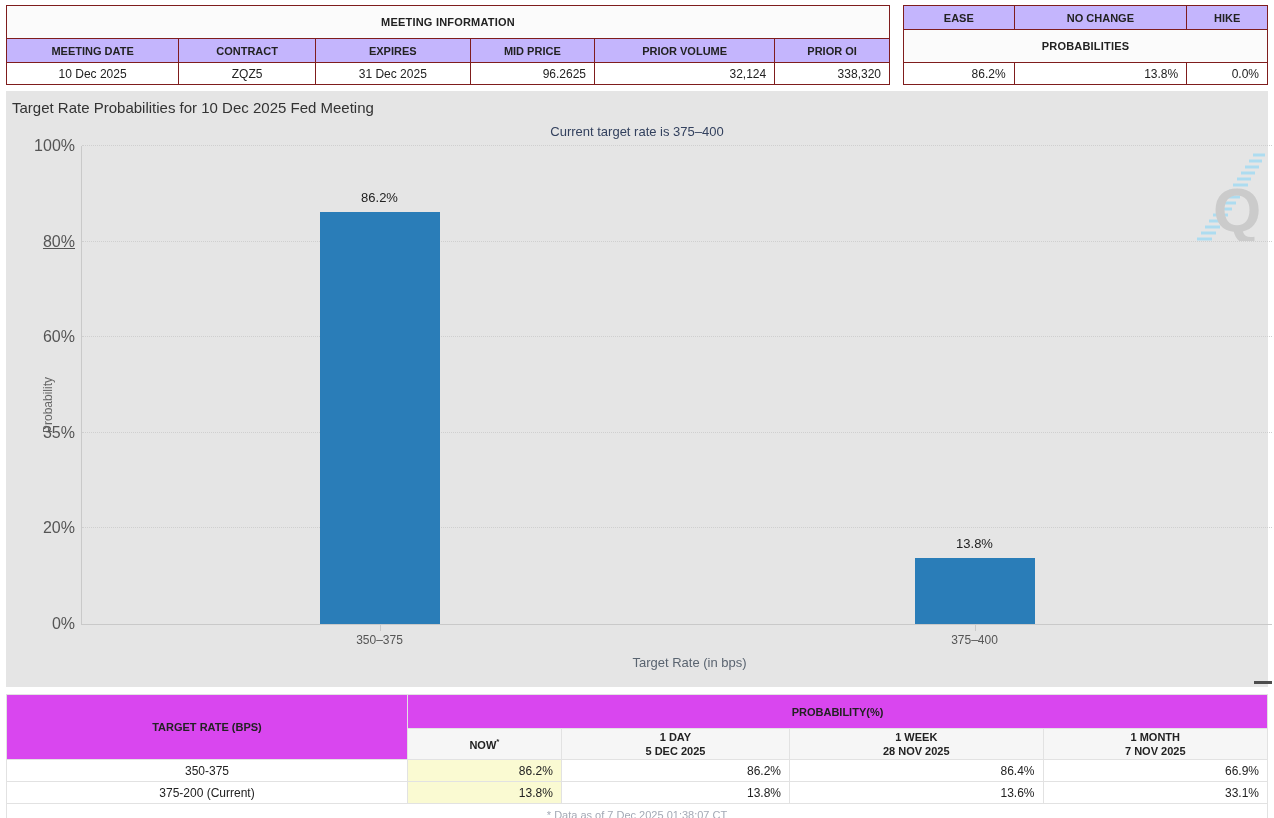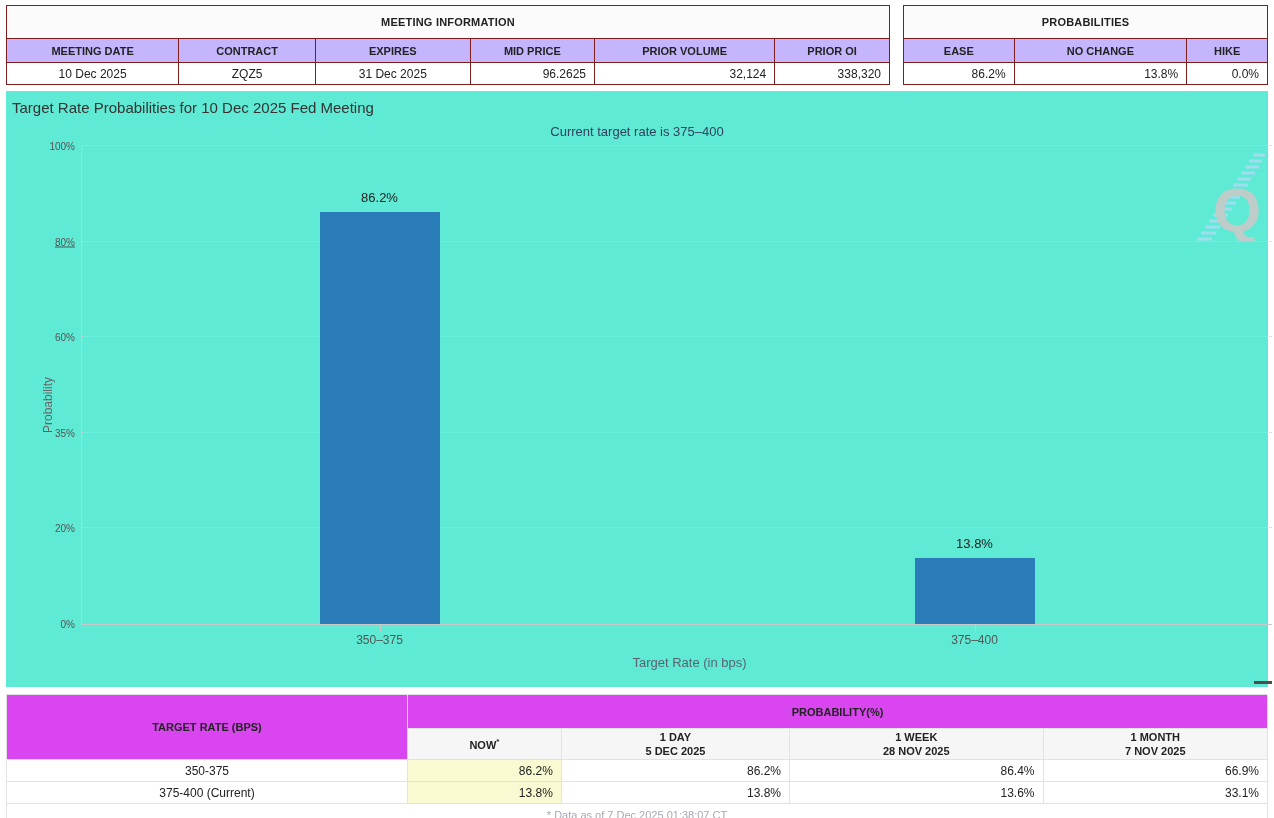--- a/index.html
+++ b/index.html
@@ -12,32 +12,32 @@
   .info-table { width: 100%; }
   .info-table th, .info-table td { border: 1px solid #7f1d1d; font-size: 12px; }
   .info-table .tbl-title { background: #fbfbfb; font-weight: bold; font-size: 11px; height: 33px; text-align: center; letter-spacing: .2px; }
   .info-table .col-head { background: #c4b5fd; font-weight: bold; font-size: 11px; height: 24px; text-align: center; }
   .info-table td { height: 22px; background: #fff; text-align: center; padding: 0 8px; }
   .info-table td.num { text-align: right; }
   .meeting-wrap { width: 884px; }
   .probs-wrap { width: 365px; }
 
   
-  .chart-panel { position: relative; margin-top: 6px; height: 596px; background: #5eead4; }
+  .chart-panel { position: relative; margin-top: 6px; height: 596px; background: #e5e5e5; }
   .chart-header { display: flex; justify-content: space-between; align-items: flex-start; padding: 8px 12px 0 6px; }
   .chart-title { font-size: 15px; color: #333; }
   .menu-btn { cursor: pointer; padding: 3px 2px; }
   .menu-btn .bar { width: 18px; height: 3px; background: #4d4d4d; margin: 3px 0; border-radius: 1px; }
   .chart-subtitle { text-align: center; font-size: 13px; color: #33415e; margin-top: 8px; }
 
   .plot-area { position: absolute; left: 75px; top: 55px; width: 1191px; height: 479px;
                border-left: 1px solid #c9c9c9; border-bottom: 1px solid #c9c9c9; }
   .gridline { position: absolute; left: 0; right: 0; height: 0; border-top: 1px dotted #cfcfcf; }
   .ytick-label { position: absolute; right: calc(100% + 7px); transform: translateY(-50%);
-                 font-size: 10px; color: #555; white-space: nowrap; }
+                 font-size: 16px; color: #555; white-space: nowrap; }
   .bar { position: absolute; bottom: 0; width: 120px; background: #2a7db8; }
   .bar-label { position: absolute; transform: translateX(-50%); font-size: 13px; color: #222; white-space: nowrap; }
   .xtick-mark { position: absolute; top: 100%; width: 1px; height: 7px; background: #c9c9c9; }
   .xtick-label { position: absolute; top: calc(100% + 9px); transform: translateX(-50%);
                  font-size: 12px; color: #555; white-space: nowrap; }
   .ylabel { position: absolute; left: 14px; top: 335px; transform: rotate(-90deg) translateX(50%);
             transform-origin: center; font-size: 12px; color: #666; white-space: nowrap; }
   .xlabel { position: absolute; left: 88px; width: 1191px; top: 564px; text-align: center;
             font-size: 13px; color: #5a6470; }
   .watermark { position: absolute; left: 1185px; top: 58px; width: 78px; height: 92px; opacity: .9; }
@@ -85,27 +85,27 @@
         <td class="num">32,124</td>
         <td class="num">338,320</td>
       </tr>
     </tbody>
       </table>
   </div>
   <div class="probs-wrap">
     <table class="info-table">
       <tbody>
           <tr>
-            <th class="tbl-title" colspan="3">PROBABILITIES</th>
-          </tr>
-      <tr>
         <th class="col-head" style="width:30.4%">EASE</th>
         <th class="col-head" style="width:47.4%">NO CHANGE</th>
         <th class="col-head" style="width:22.2%">HIKE</th>
       </tr>
+      <tr>
+            <th class="tbl-title" colspan="3">PROBABILITIES</th>
+          </tr>
       <tr>
         <td class="num">86.2%</td>
         <td class="num">13.8%</td>
         <td class="num">0.0%</td>
       </tr>
     </tbody>
       </table>
   </div>
 </div>
 
@@ -187,21 +187,21 @@
       <th class="h2"><span>1 MONTH</span><br><span>7 NOV 2025</span></th>
     </tr>
     <tr>
       <td class="rate">350-375</td>
       <td class="num now-cell">86.2%</td>
       <td class="num">86.2%</td>
       <td class="num">86.4%</td>
       <td class="num">66.9%</td>
     </tr>
     <tr>
-      <td class="rate">375-400 (Current)</td>
+      <td class="rate">375-200 (Current)</td>
       <td class="num now-cell">13.8%</td>
       <td class="num">13.8%</td>
       <td class="num">13.6%</td>
       <td class="num">33.1%</td>
     </tr>
   </tbody>
     </table>
   <div class="footer-note">* Data as of 7 Dec 2025 01:38:07 CT</div>
 </div>
 

